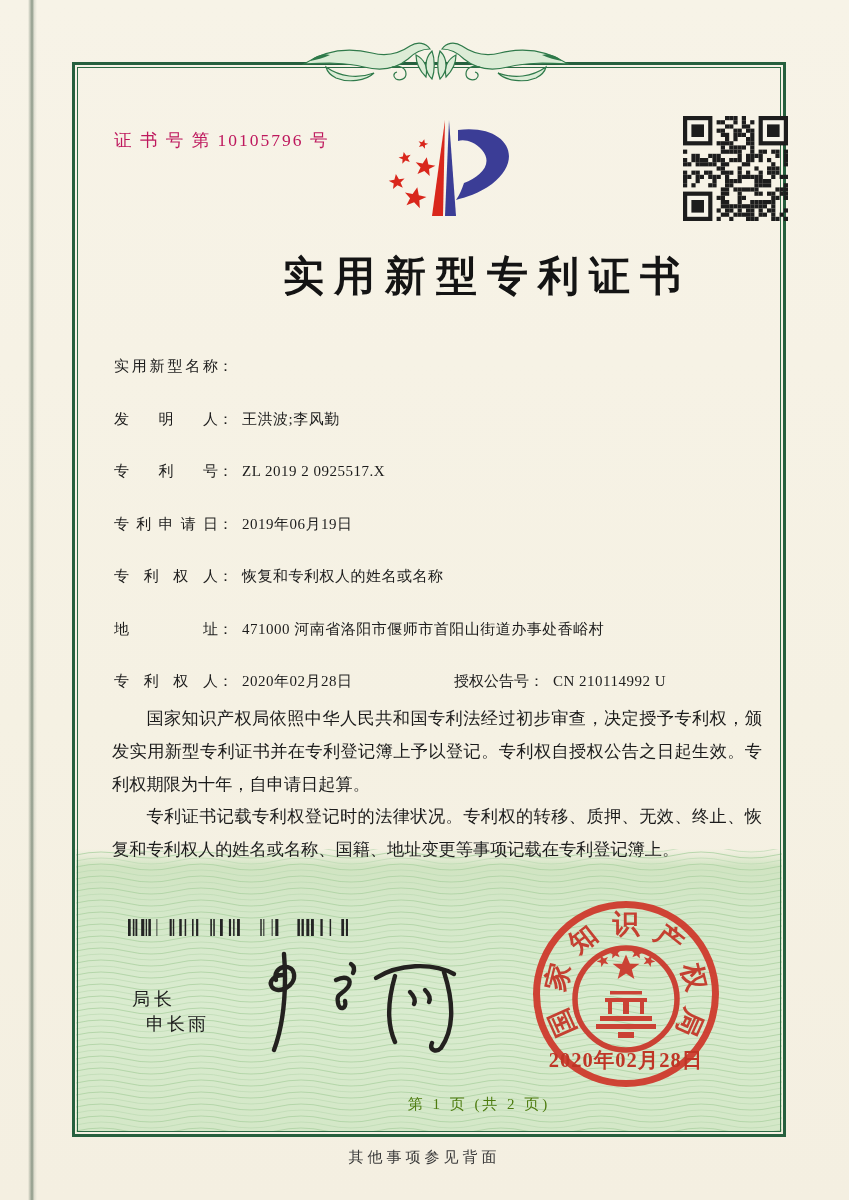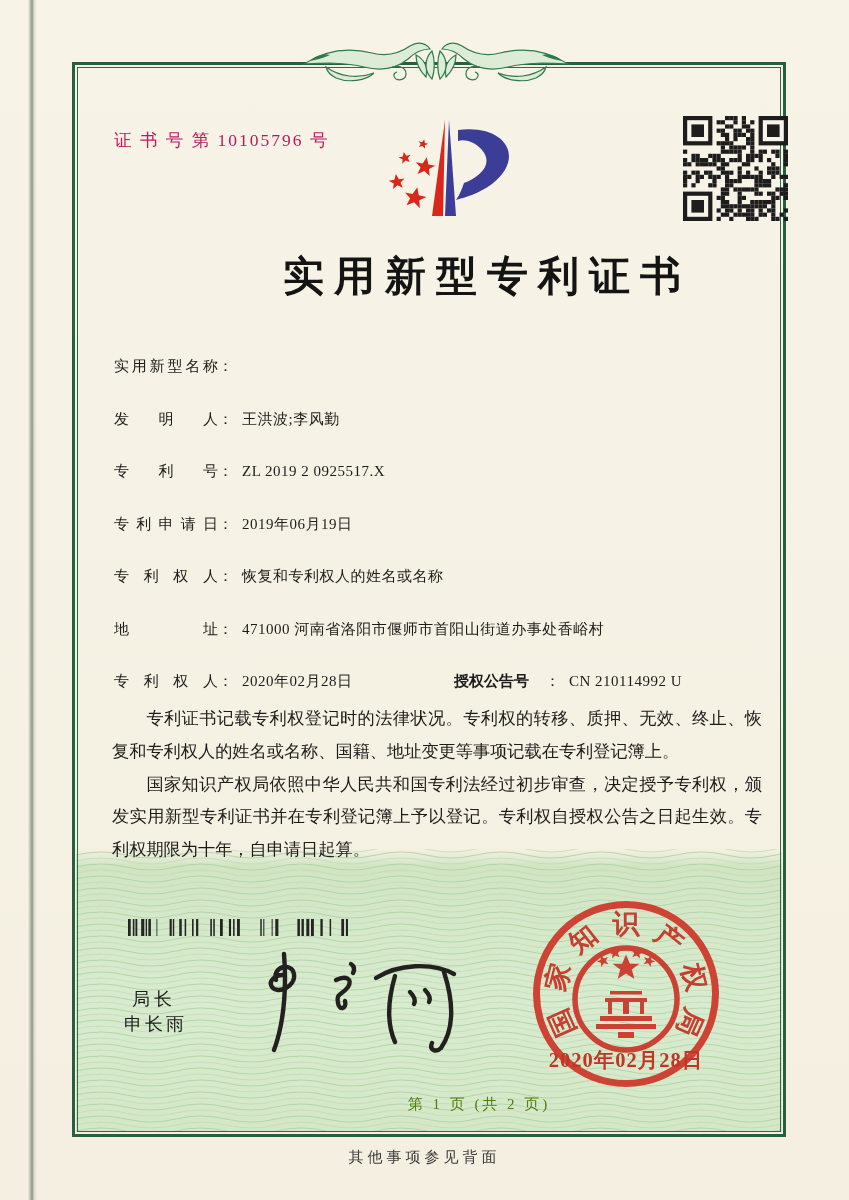--- a/index.html
+++ b/index.html
@@ -23,26 +23,26 @@
   .logo{left:368px;top:106px;width:172px;height:128px;}
   .qr{left:683px;top:116px;width:105px;height:105px;}
   .title{left:72px;top:249px;width:820px;margin:0;text-align:center;
     font-size:41px;font-weight:600;letter-spacing:10px;text-indent:10px;color:#141414;}
   .fields{left:114px;top:357px;width:650px;}
   .row{display:flex;align-items:baseline;height:24px;margin-bottom:28.5px;font-size:15px;position:relative;white-space:nowrap;}
   .lbl{display:inline-block;width:104px;text-align:justify;text-align-last:justify;}
   .colon{margin-right:9px;}
   .val{letter-spacing:.5px;}
   .group2{position:absolute;left:340px;top:0;display:flex;align-items:baseline;}
-  .group2 .lbl2{margin-right:16px;font-weight:bold;}
+  .group2 .lbl2{margin-right:0;}
   .paras{left:112px;top:703px;width:650px;font-size:17.2px;line-height:32.8px;text-align:justify;color:#1b1b1b;}
   .paras p{margin:0;text-indent:2em;}
   .barcode{left:128px;top:919px;width:220px;height:17px;}
   .signer-title{left:132px;top:976px;font-size:18px;letter-spacing:4px;margin-top:11px;}
-  .signer-name{left:124px;top:1012px;font-size:18px;letter-spacing:3px;}
+  .signer-name{left:146px;top:1012px;font-size:18px;letter-spacing:3px;}
   .signature{left:248px;top:948px;width:215px;height:108px;}
   
   .seal{left:533px;top:901px;width:186px;height:186px;opacity:.93;}
   .seal-ring{position:absolute;inset:0;border:7px solid #cf372a;border-radius:50%;box-sizing:border-box;}
   .sealch{position:absolute;left:50%;top:50%;font-size:27px;font-weight:700;color:#c43426;
     font-family:"Liberation Serif","DejaVu Serif",serif;}
   .emblem{position:absolute;left:33px;top:36px;width:120px;height:120px;}
   .seal-date{left:518px;top:1046px;width:216px;text-align:center;font-size:20.5px;font-weight:700;
     color:#bf3526;letter-spacing:1px;}
   .page-num{left:72px;top:1095px;width:814px;text-align:center;font-size:15px;letter-spacing:3px;color:#4d7c0f;}
@@ -396,22 +396,22 @@
         <span class="val">2020年02月28日</span>
       <span class="group2">
         <span class="lbl2">授权公告号</span>
           <span class="colon">：</span>
           <span class="val">CN 210114992 U</span>
       </span>
     </div>
   </div>
 
   <div class="abs paras">
+    <p>国家知识产权局依照中华人民共和国专利法经过初步审查，决定授予专利权，颁发实用新型专利证书并在专利登记簿上予以登记。专利权自授权公告之日起生效。专利权期限为十年，自申请日起算。</p>
     <p>专利证书记载专利权登记时的法律状况。专利权的转移、质押、无效、终止、恢复和专利权人的姓名或名称、国籍、地址变更等事项记载在专利登记簿上。</p>
-    <p>国家知识产权局依照中华人民共和国专利法经过初步审查，决定授予专利权，颁发实用新型专利证书并在专利登记簿上予以登记。专利权自授权公告之日起生效。专利权期限为十年，自申请日起算。</p>
   </div>
 
   <svg class="abs barcode" id="barcode" viewBox="0 0 220 17" preserveAspectRatio="none">
       <rect x="0.00" y="0" width="2.71" height="17" fill="#242424"></rect>
       <rect x="4.81" y="0" width="1.63" height="17" fill="#242424"></rect>
       <rect x="7.44" y="0" width="1.87" height="17" fill="#242424"></rect>
       <rect x="13.17" y="0" width="3.15" height="17" fill="#242424"></rect>
       <rect x="17.66" y="0" width="1.38" height="17" fill="#242424"></rect>
       <rect x="20.37" y="0" width="2.53" height="17" fill="#242424"></rect>
       <rect x="28.48" y="0" width="0.83" height="17" fill="#242424"></rect>

